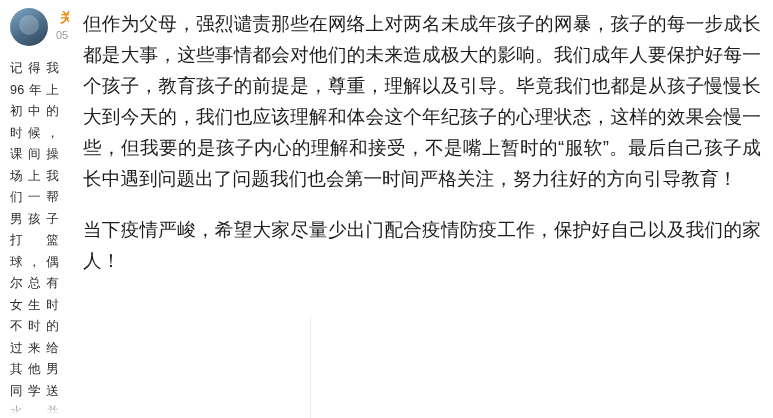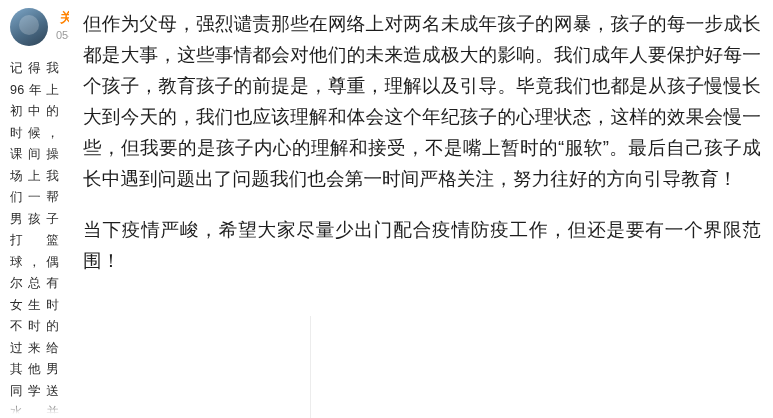--- a/index.html
+++ b/index.html
@@ -167,17 +167,17 @@
     </div>
 
     <div class="left-fade"></div>
   </div>
 
   <div class="divider"></div>
 
   <div class="right-pane">
     <div class="right-body">
       <p>但作为父母，强烈谴责那些在网络上对两名未成年孩子的网暴，孩子的每一步成长都是大事，这些事情都会对他们的未来造成极大的影响。我们成年人要保护好每一个孩子，教育孩子的前提是，尊重，理解以及引导。毕竟我们也都是从孩子慢慢长大到今天的，我们也应该理解和体会这个年纪孩子的心理状态，这样的效果会慢一些，但我要的是孩子内心的理解和接受，不是嘴上暂时的“服软”。最后自己孩子成长中遇到问题出了问题我们也会第一时间严格关注，努力往好的方向引导教育！</p>
-      <p>当下疫情严峻，希望大家尽量少出门配合疫情防疫工作，但还是要有一个界限范围！</p>
+      <p>当下疫情严峻，希望大家尽量少出门配合疫情防疫工作，保护好自己以及我们的家人！</p>
     </div>
   </div>
 
 </div>
 
 </body></html>

